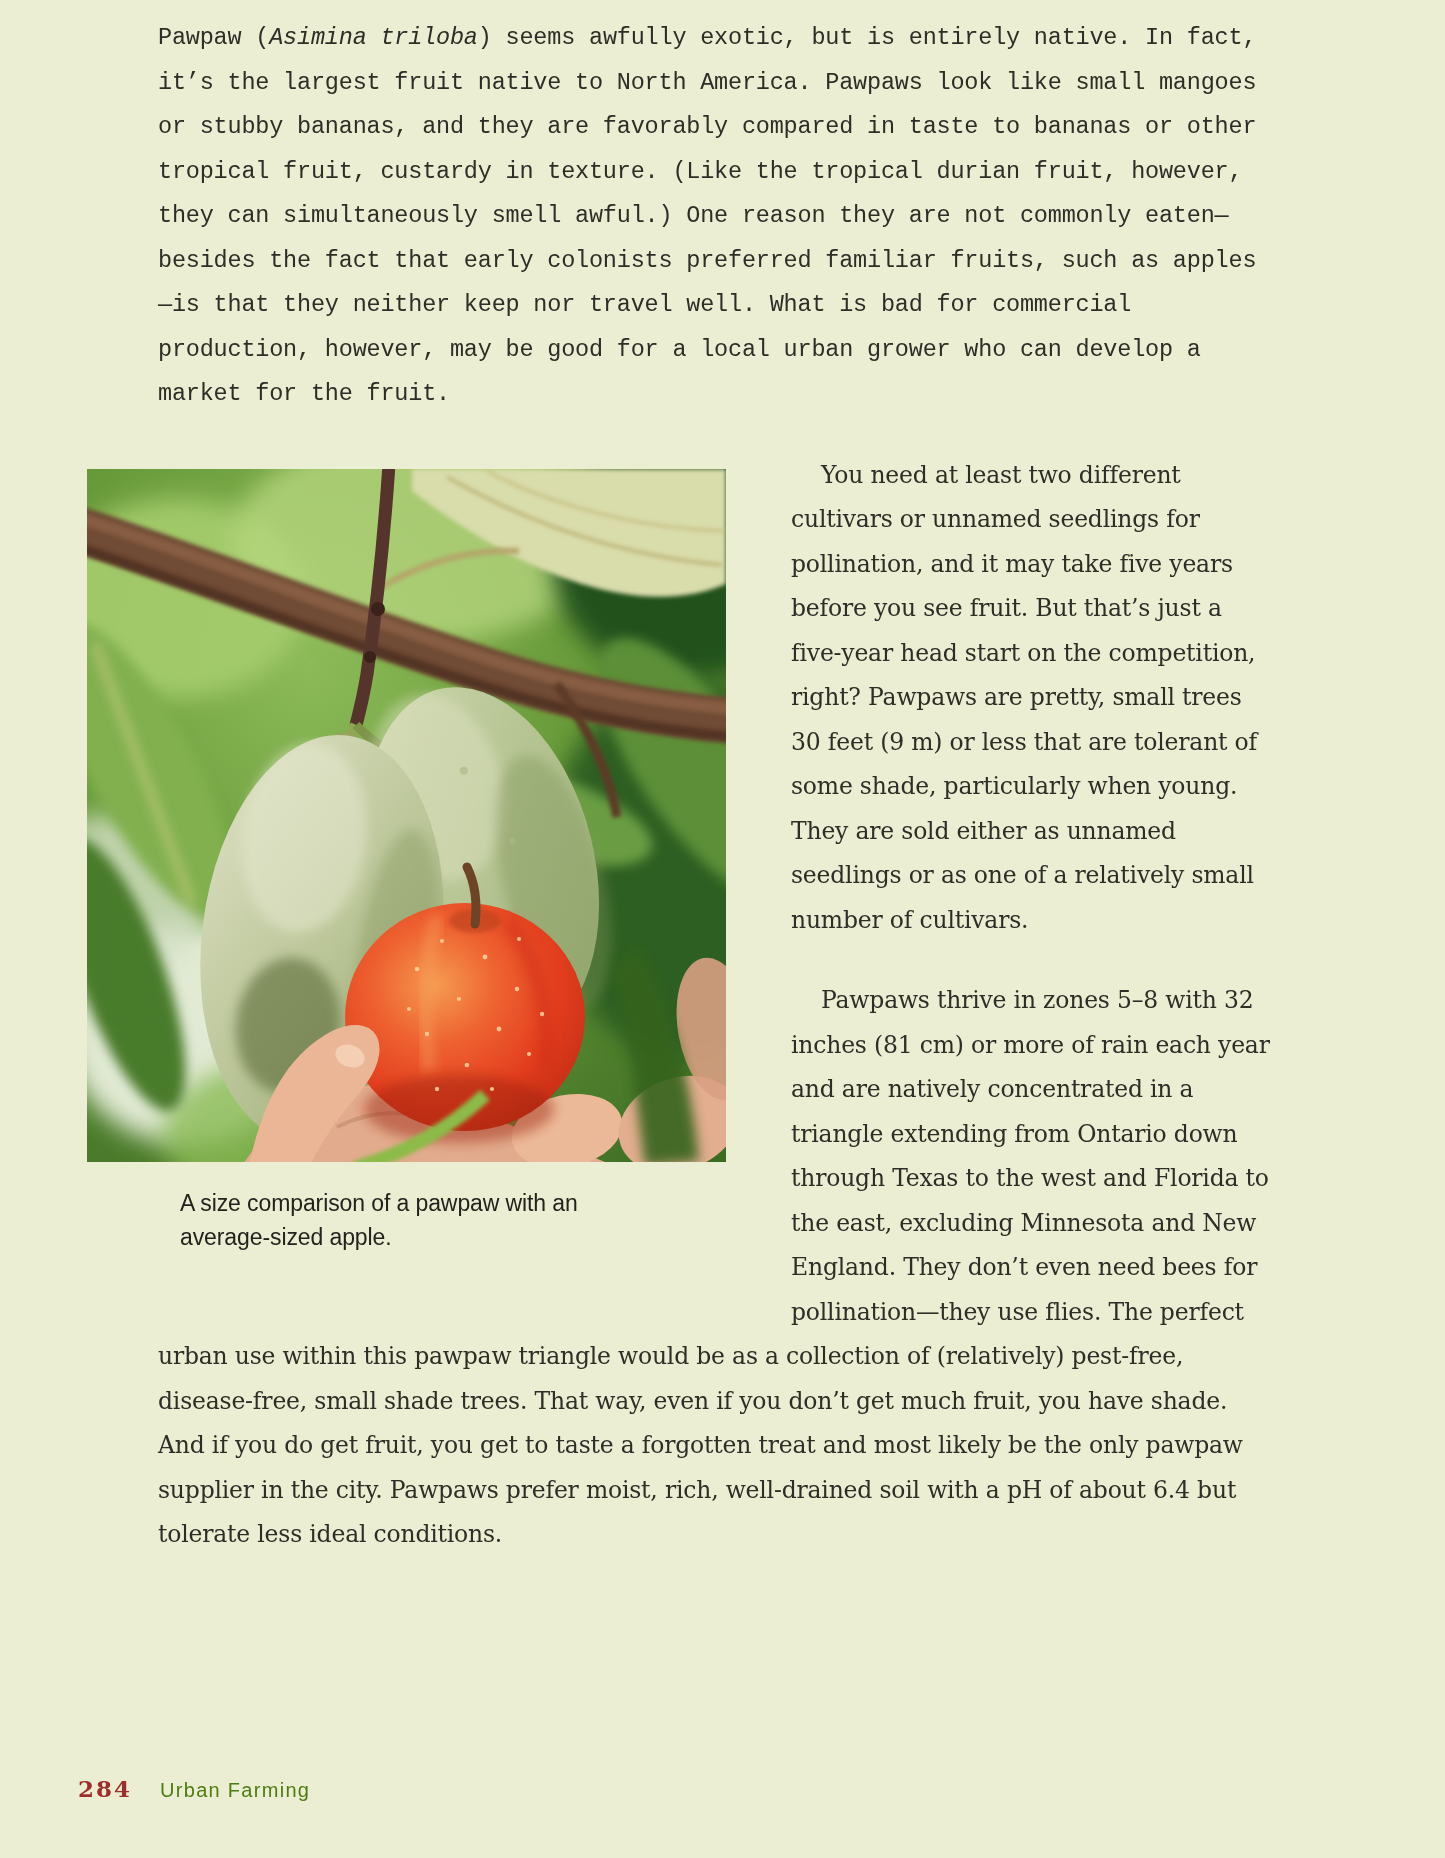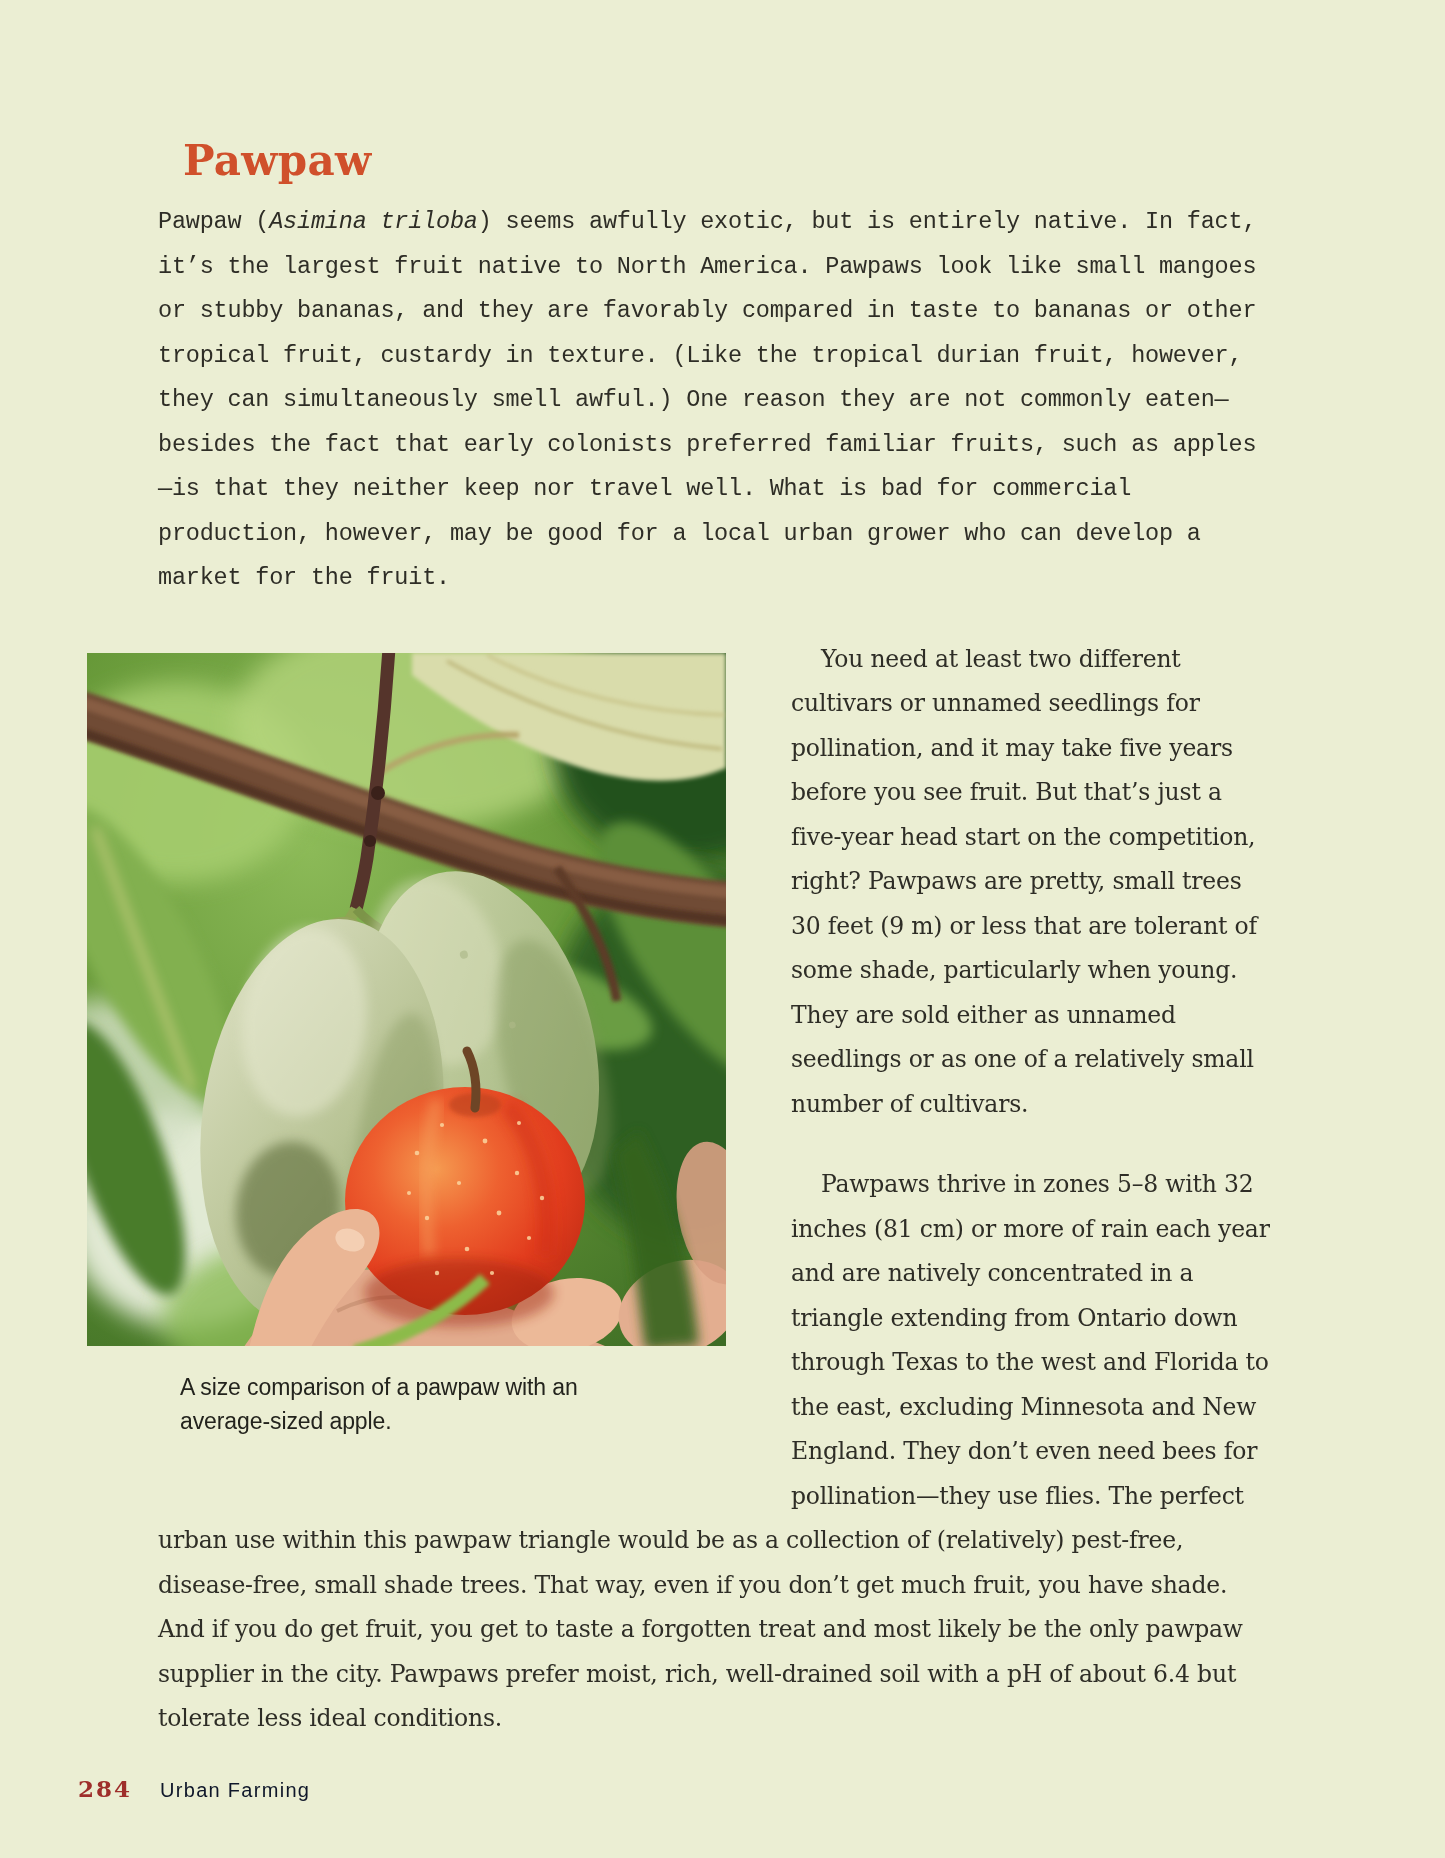--- a/index.html
+++ b/index.html
@@ -66,30 +66,29 @@
     font-family:"DejaVu Serif",serif;
     font-weight:bold;
     font-size:23px;
     letter-spacing:2px;
     color:#9e2e2b;
   }
   .book-title{
     font-family:"Liberation Sans","DejaVu Sans",sans-serif;
     font-size:20px;
     letter-spacing:1.3px;
-    color:#0f172a;
+    color:#4d7c0f;
   }
 </style>
 </head>
 <body>
 
 <div class="page">
   <div class="content">
 
-    <h1 class="section-title">Pawpaw</h1>
 
     <p class="bodytext intro"><span>Pawpaw (</span><span class="species">Asimina triloba</span><span>) seems awfully exotic, but is entirely native. In fact, it’s the largest fruit native to North America. Pawpaws look like small mangoes or stubby bananas, and they are favorably compared in taste to bananas or other tropical fruit, custardy in texture. (Like the tropical durian fruit, however, they can simultaneously smell awful.) One reason they are not commonly eaten—besides the fact that early colonists preferred familiar fruits, such as apples—is that they neither keep nor travel well. What is bad for commercial production, however, may be good for a local urban grower who can develop a market for the fruit.</span></p>
 
     <figure class="photo-figure">
       <svg class="photo-frame" viewBox="0 0 639 693" preserveAspectRatio="none" role="img">
         <defs>
           <radialGradient id="bgGrad" cx="35%" cy="28%" r="95%">
             <stop offset="0%" stop-color="#8cba58"></stop>
             <stop offset="50%" stop-color="#649636"></stop>
             <stop offset="100%" stop-color="#3c6b24"></stop>

